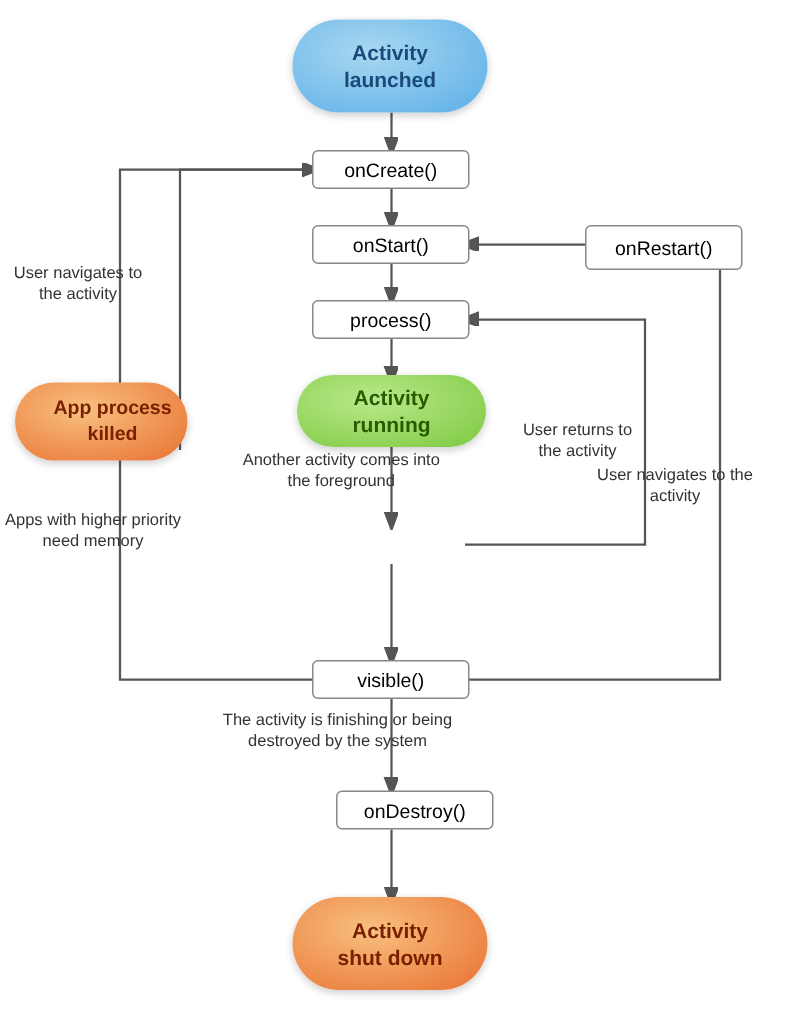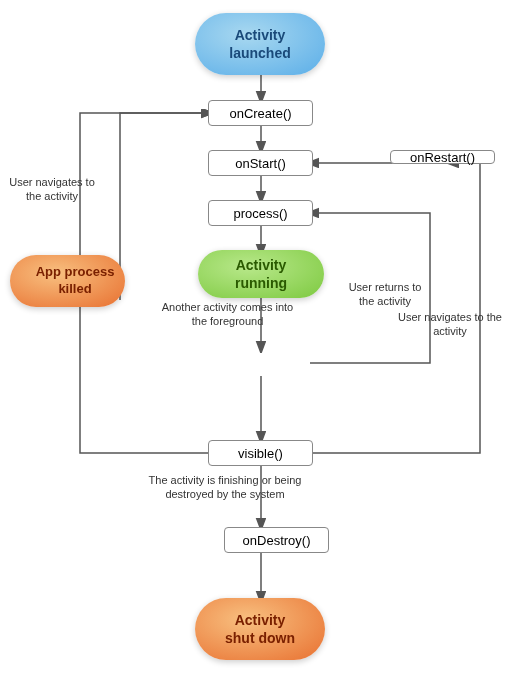--- a/index.html
+++ b/index.html
@@ -140,21 +140,21 @@
   </div>
 
   <div class="node node-rect" style="left:208px; top:100px; width:105px; height:26px;">
     <span>onCreate()</span>
   </div>
 
   <div class="node node-rect" style="left:208px; top:150px; width:105px; height:26px;">
     <span>onStart()</span>
   </div>
 
-  <div class="node node-rect" style="left:390px; top:150px; width:105px; height:14px;">
+  <div class="node node-rect" style="left:390px; top:150px; width:105px; height:30px;">
     <span>onRestart()</span>
   </div>
 
   <div class="node node-rect" style="left:208px; top:200px; width:105px; height:26px;">
     <span>process()</span>
   </div>
 
   <div class="node node-oval node-green" style="left:198px; top:250px; width:126px; height:48px;">
     <span style="white-space:pre; line-height:1.3; font-weight:bold;">Activity
 running</span>
@@ -198,14 +198,18 @@
   <div class="label-text" style="left:140px; top:473px; width:170px;">
     <span>The activity is finishing or
 being destroyed by the system</span>
   </div>
 
   <div class="label-text" style="left:2px; top:175px; width:100px;">
     <span>User navigates
 to the activity</span>
   </div>
 
+  <div class="label-text" style="left:2px; top:340px; width:120px;">
+    <span>Apps with higher priority
+need memory</span>
+  </div>
 
 </div>
 
 </body></html>

